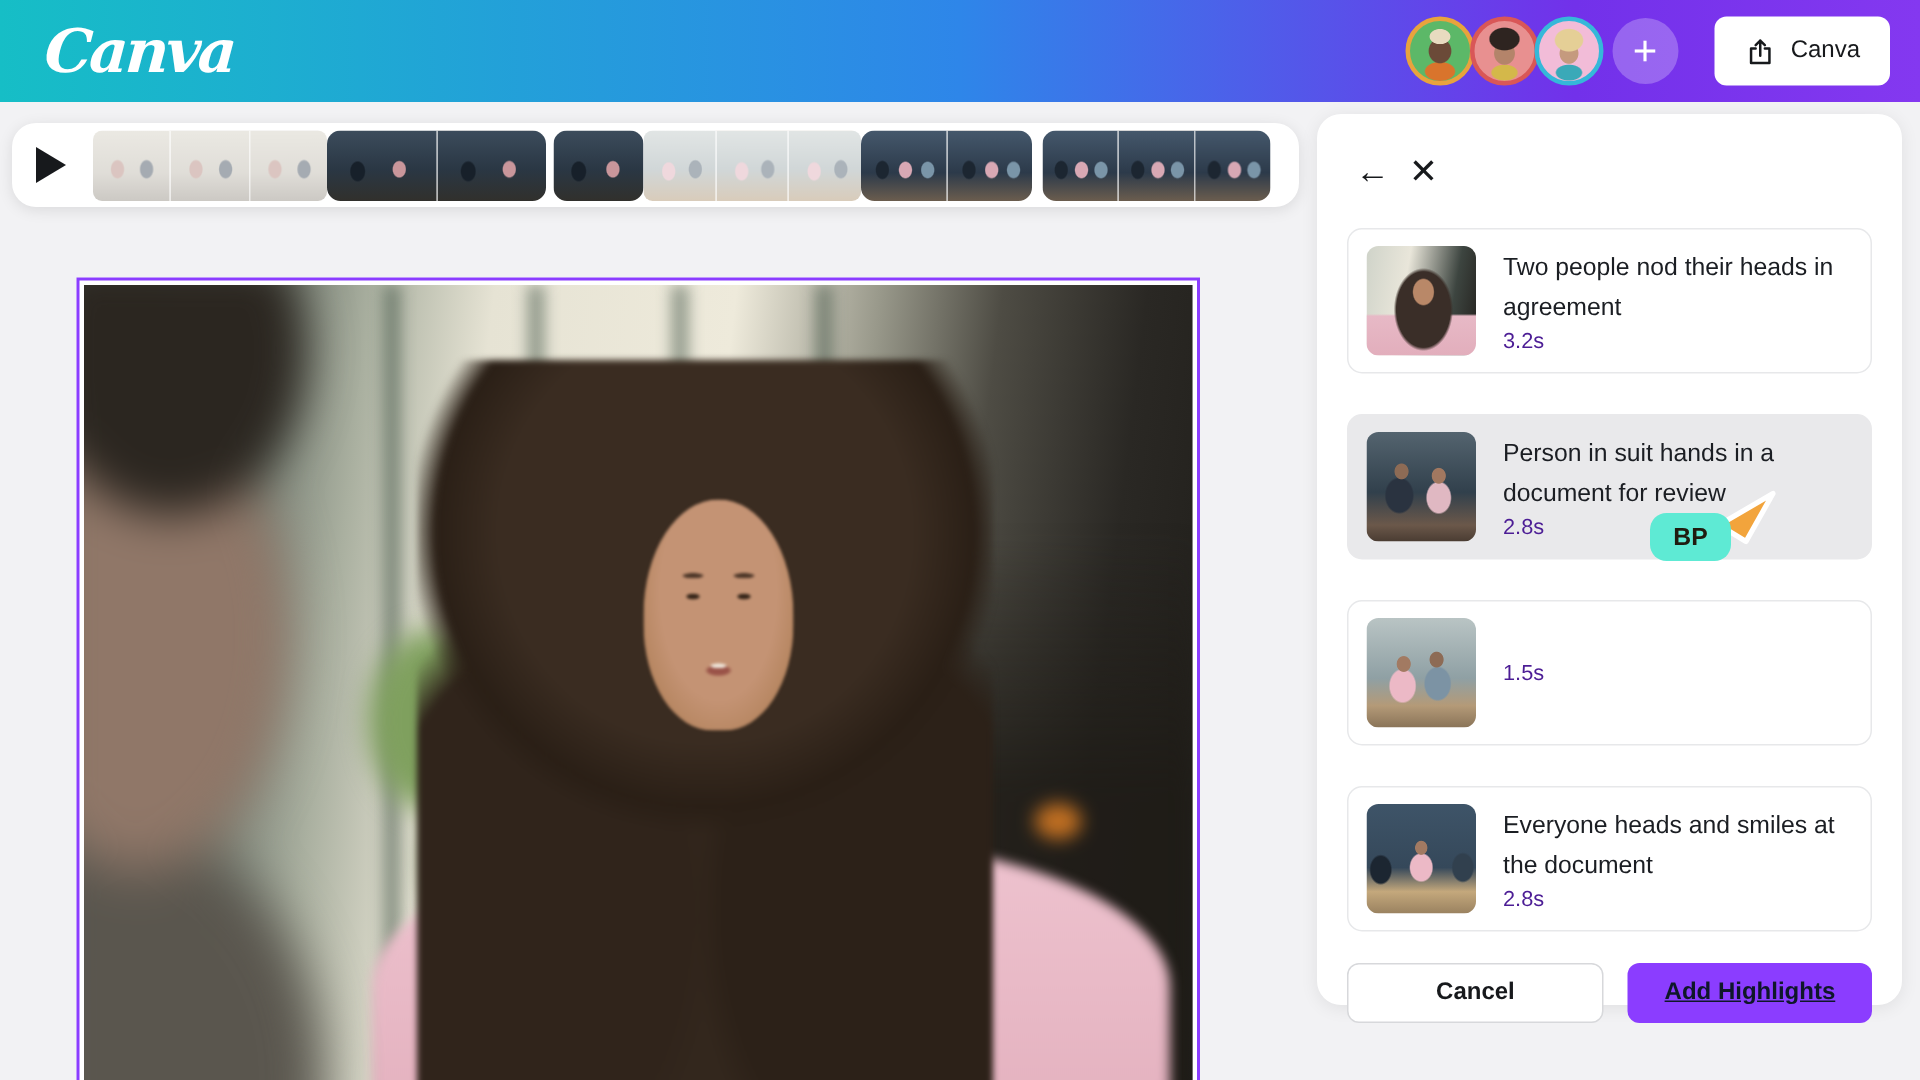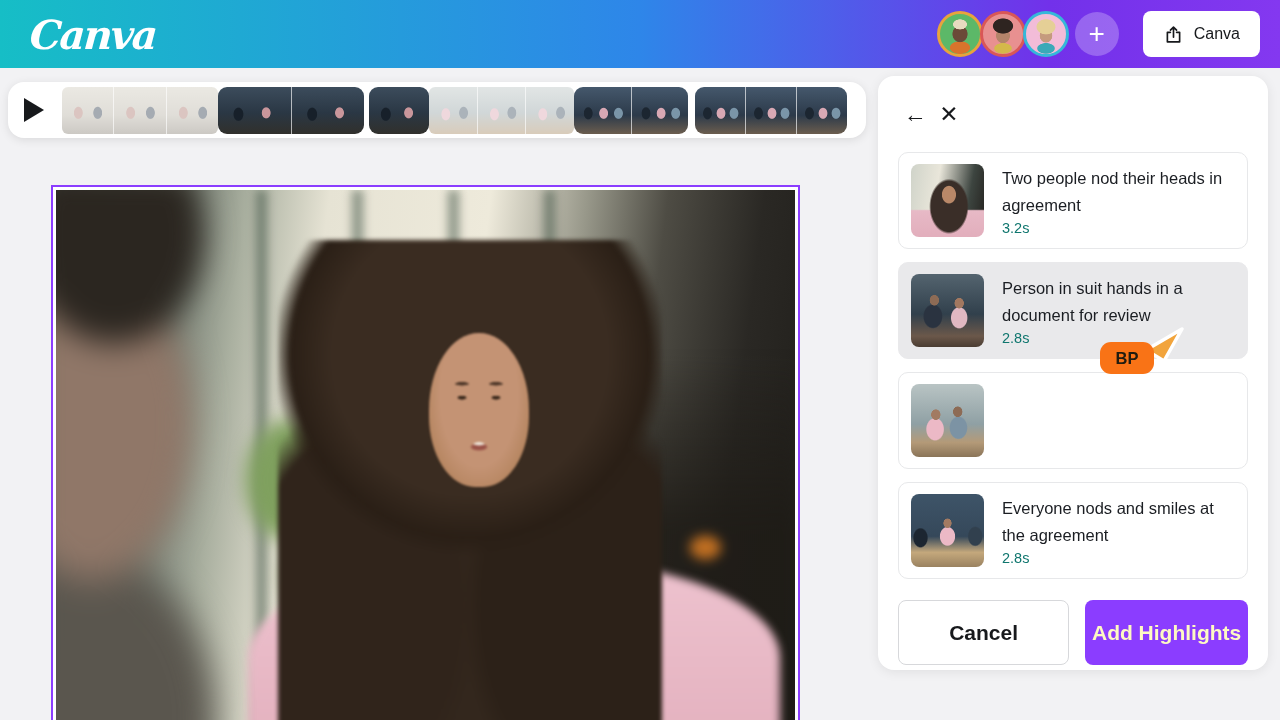--- a/index.html
+++ b/index.html
@@ -106,21 +106,21 @@
       radial-gradient(60% 42% at 22% 42%, #907768 0 55%, transparent 70%),
       radial-gradient(80% 45% at 18% 92%, #5a564e 0 55%, transparent 70%); }
 
   
   .panel { position:absolute; left:878px; top:76px; width:390px; height:594px; background:#fff;
     border-radius:16px; box-shadow:0 2px 12px rgba(0,0,0,.08); padding:0 20px; }
   .panel-head { height:76px; display:flex; align-items:center; }
   .icon-btn { border:none; background:transparent; cursor:pointer; font-size:23px; color:#17191c;
     width:34px; height:34px; line-height:1; padding:0; font-family:inherit; }
   .panel-title { flex:1; text-align:center; font-size:17px; font-weight:700; color:#17191c; }
-  .cards { display:flex; flex-direction:column; gap:13px; }
+  .cards { display:flex; flex-direction:column; gap:27px; }
   .card { display:flex; align-items:center; gap:18px; padding:12px; height:97px;
     border:1.5px solid #e7e8ea; border-radius:10px; background:#fff; cursor:pointer; }
   .card.active { background:#e9e9eb; border-color:#e9e9eb; }
   .thumb { width:73px; height:73px; border-radius:8px; flex:none; }
   .thumb-1 { background: radial-gradient(12px 15px at 52% 42%, #b98868 0 55%, transparent 62%),
     radial-gradient(30px 42px at 52% 58%, #3a2e28 0 60%, transparent 66%),
     linear-gradient(180deg, transparent 62%, #e7b9c6 64%, #e2aebc 100%),
     linear-gradient(100deg,#cfd3c9 0%,#e9e6da 35%,#3d4540 75%,#23201d 100%); }
   .thumb-2 { background: radial-gradient(8px 9px at 32% 36%, #8d6b55 0 55%, transparent 62%),
     radial-gradient(16px 20px at 30% 58%, #2a3340 0 55%, transparent 62%),
@@ -132,31 +132,31 @@
     radial-gradient(8px 9px at 64% 38%, #8d6b55 0 55%, transparent 62%),
     radial-gradient(15px 19px at 65% 60%, #7c93a4 0 55%, transparent 62%),
     linear-gradient(180deg,#b9c4c4 0%,#8fa0a4 55%,#b49a78 80%,#8a7458 100%); }
   .thumb-4 { background: radial-gradient(7px 8px at 50% 40%, #a27a62 0 55%, transparent 62%),
     radial-gradient(13px 16px at 50% 58%, #ecb9c6 0 55%, transparent 62%),
     radial-gradient(12px 16px at 13% 60%, #1c2631 0 55%, transparent 64%),
     radial-gradient(12px 16px at 88% 58%, #31404e 0 55%, transparent 64%),
     linear-gradient(180deg,#3e5468 0%,#35485a 58%,#c4a87c 80%,#9a8260 100%); }
   .card-text { min-width:0; }
   .card-title { font-size:16.5px; line-height:27px; color:#1b1e23; }
-  .card-duration { font-size:14.5px; color:#0f766e; margin-top:1px; }
+  .card-duration { font-size:14.5px; color:#4c1d95; margin-top:1px; }
   .panel-foot { display:flex; gap:16px; margin-top:21px; }
-  .btn { height:65px; border-radius:8px; font-family:inherit; font-size:21px; font-weight:600;
+  .btn { height:40px; border-radius:8px; font-family:inherit; font-size:16px; font-weight:600;
     cursor:pointer; }
   .btn-cancel { flex:1.04; background:#fff; border:1px solid #d7d8db; color:#17191c; }
-  .btn-add { flex:1; background:#8B3DFF; border:none; color:#fef9c3; }
+  .btn-add { flex:1; background:#8B3DFF; border:none; color:#0f172a;text-decoration:underline; }
 
   
   .collab-cursor { position:absolute; left:1100px; top:326px; width:92px; height:54px; z-index:40; }
   .cursor-pointer { position:absolute; left:42px; top:0; }
-  .cursor-badge { position:absolute; left:0; top:16px; width:54px; height:32px; background:#f97316;
+  .cursor-badge { position:absolute; left:0; top:16px; width:54px; height:32px; background:#5eead4;
     border-radius:11px; display:flex; align-items:center; justify-content:center;
     font-size:16.5px; font-weight:700; color:#201c10; }
 </style>
 </head>
 <body>
 
 <div class="header">
   <div class="logo">Canva</div>
   <div class="header-right">
     <div class="avatars">
@@ -242,26 +242,27 @@
     <div class="card active">
       <div class="thumb thumb-2"></div>
       <div class="card-text">
         <div class="card-title">Person in suit hands in a document for review</div>
         <div class="card-duration">2.8s</div>
       </div>
     </div>
     <div class="card">
       <div class="thumb thumb-3"></div>
       <div class="card-text">
+        <div class="card-duration">1.5s</div>
       </div>
     </div>
     <div class="card">
       <div class="thumb thumb-4"></div>
       <div class="card-text">
-        <div class="card-title">Everyone nods and smiles at the agreement</div>
+        <div class="card-title">Everyone heads and smiles at the document</div>
         <div class="card-duration">2.8s</div>
       </div>
     </div>
   </div>
   <div class="panel-foot">
     <button class="btn btn-cancel">Cancel</button>
     <button class="btn btn-add">Add Highlights</button>
   </div>
 </aside>
 

